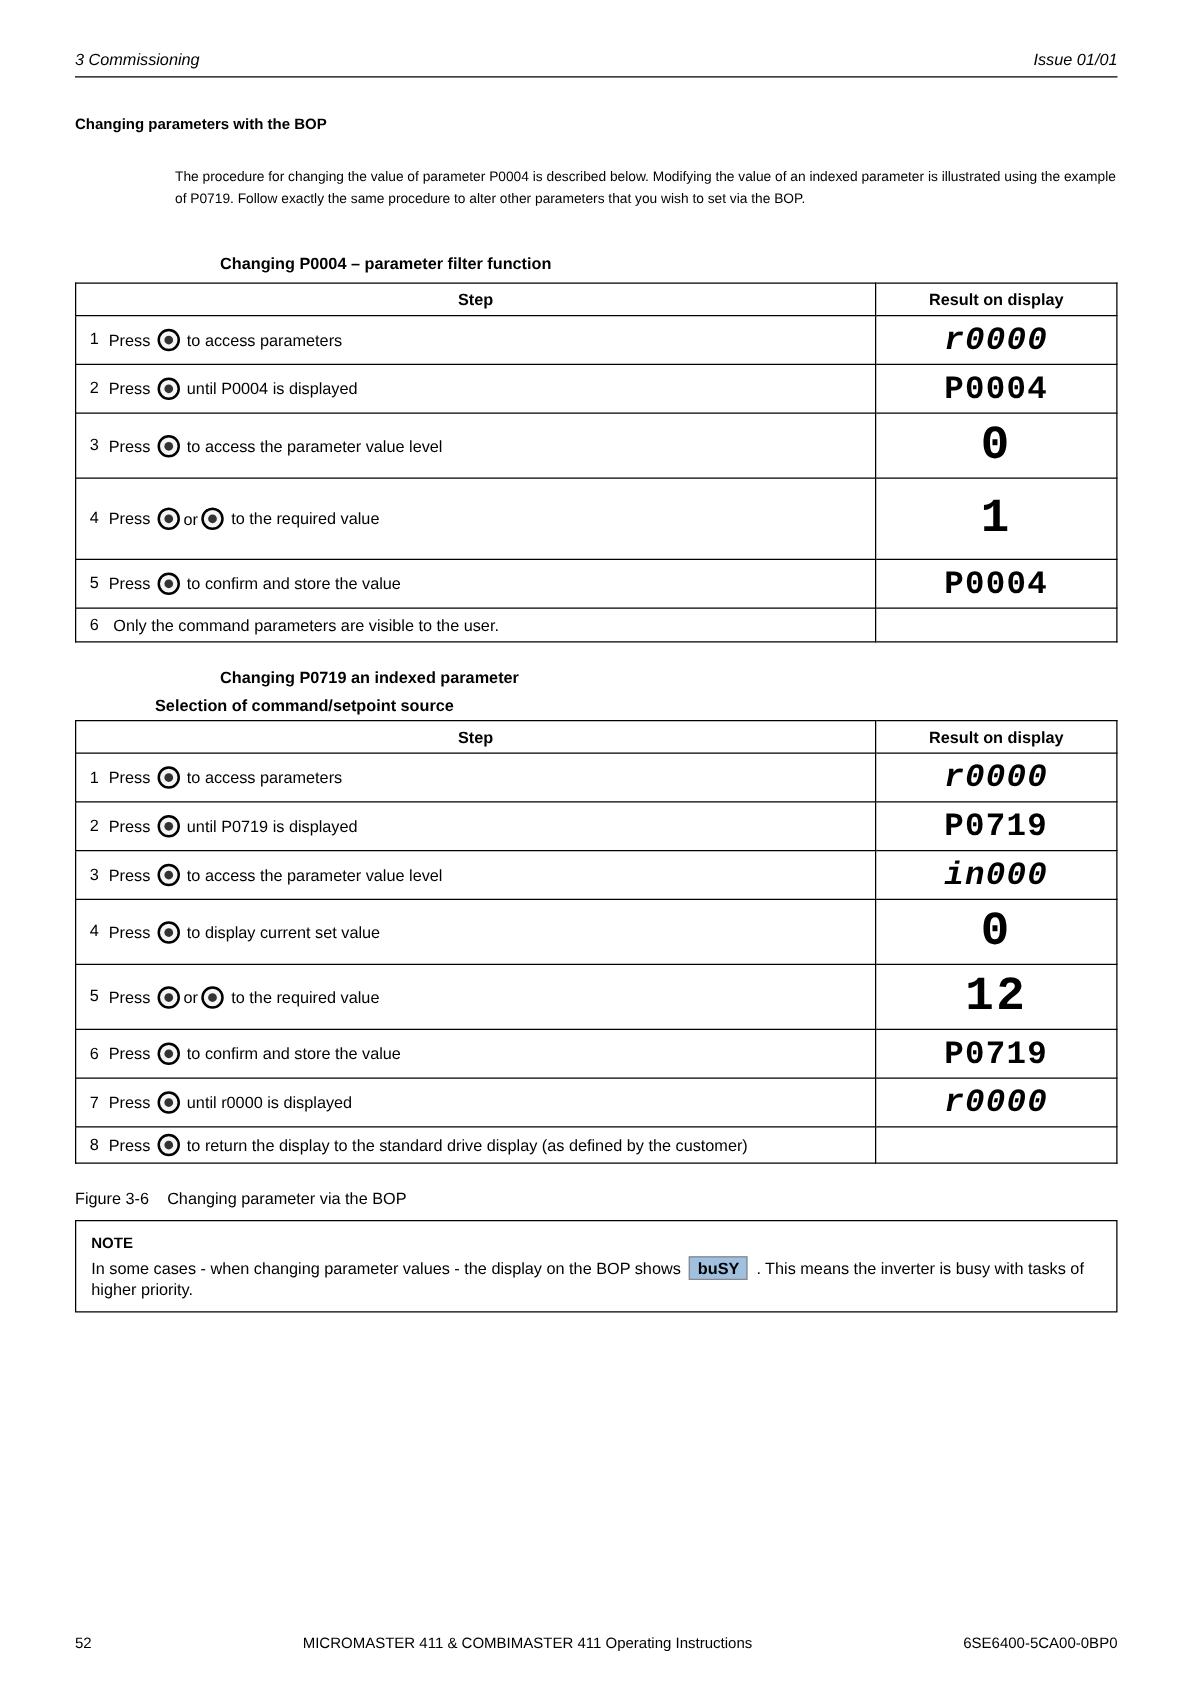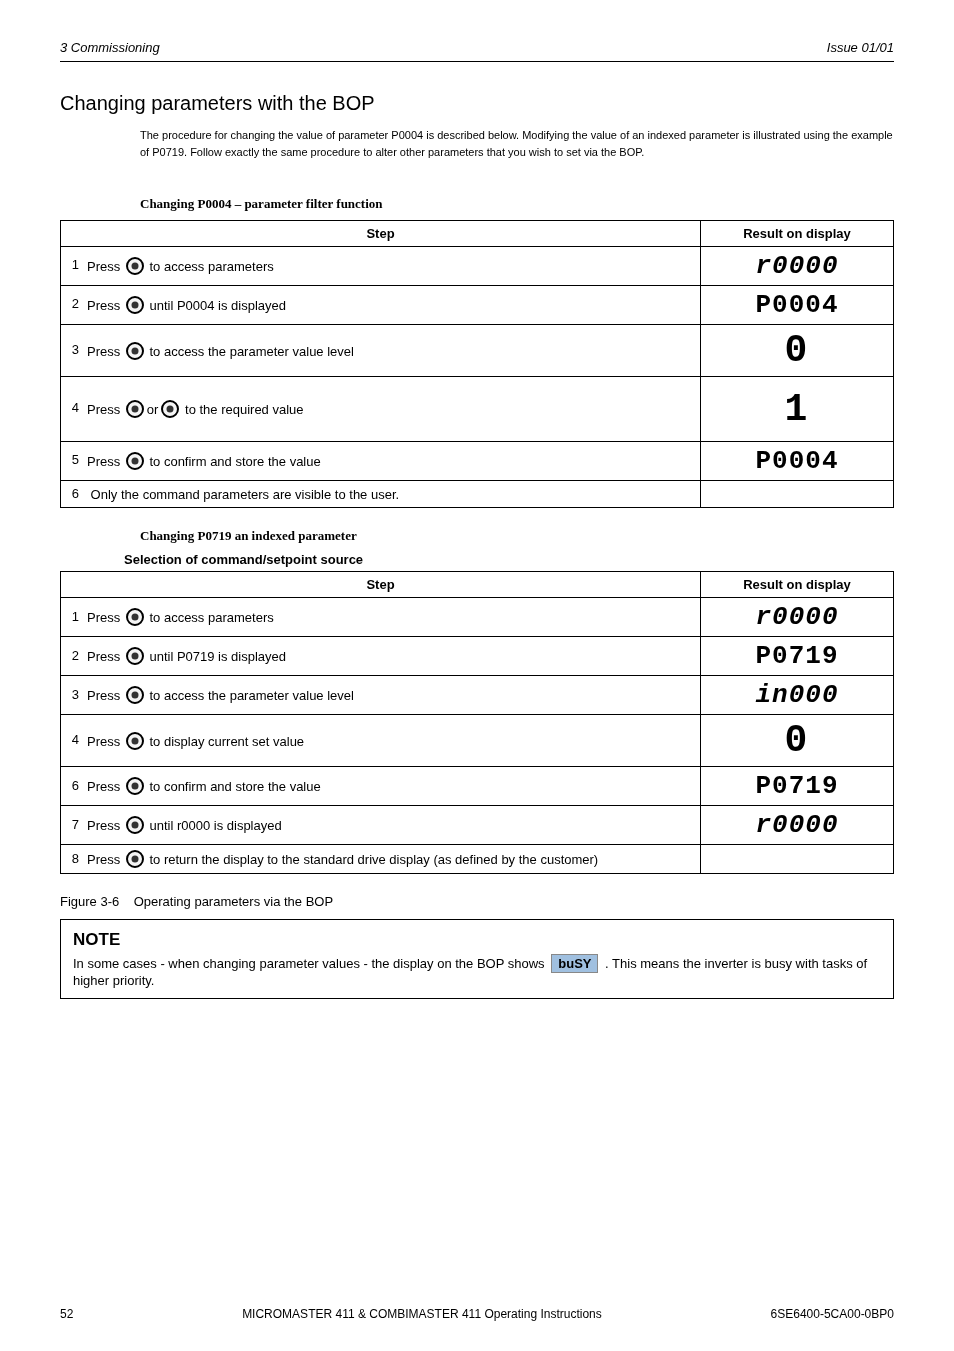--- a/index.html
+++ b/index.html
@@ -28,36 +28,35 @@
     }
     .header-left {
       font-style: italic;
       font-size: 13px;
     }
     .header-right {
       font-style: italic;
       font-size: 13px;
     }
     .section-title {
-      font-size: 20px;
-      font-weight: normal;
-      margin-bottom: 12px;
+      font-size: 12px;
+      font-weight: bold;
+      margin-bottom: 28px;
     }
     .intro-text {
       margin-left: 80px;
       margin-bottom: 36px;
       font-size: 11px;
       line-height: 1.5;
     }
     .sub-section-title {
       font-size: 13px;
       font-weight: bold;
       margin-bottom: 8px;
-      margin-left: 80px;
-      font-family: Liberation Serif, serif;
+      margin-left: 116px;
     }
     .param-table {
       width: 100%;
       border-collapse: collapse;
       margin-bottom: 20px;
     }
     .param-table th {
       border: 1px solid #000;
       padding: 5px 10px;
       font-size: 13px;
@@ -75,21 +74,21 @@
       width: 640px;
     }
     .note-box {
       border: 1px solid #000;
       padding: 10px 12px;
       margin-top: 10px;
       margin-bottom: 20px;
     }
     .note-title {
       font-weight: bold;
-      font-size: 17px;
+      font-size: 12px;
       margin-bottom: 4px;
     }
     .busy-badge {
       display: inline-block;
       background: #a0c0e0;
       padding: 1px 6px;
       font-weight: bold;
       font-size: 13px;
       border: 1px solid #888;
       margin: 0 3px;
@@ -199,38 +198,50 @@
         </tr>
         <tr>
           <td style="border: 1px solid rgb(0, 0, 0); padding: 5px 8px;"><span style="display: inline-block; min-width: 18px; text-align: right; padding-right: 8px; font-size: 13px;">3</span><span style="font-size: 13px; vertical-align: middle;">Press </span><span style="display: inline-block; width: 18px; height: 18px; border-radius: 50%; border: 2px solid rgb(0, 0, 0); vertical-align: middle; margin: 0px 2px; position: relative; background: rgb(245, 245, 245);"><span style="position: absolute; top: 50%; left: 50%; transform: translate(-50%, -50%); width: 7px; height: 7px; border-radius: 50%; background: rgb(51, 51, 51);"></span></span><span style="font-size: 13px; vertical-align: middle;"> to access the parameter value level</span></td>
           <td style="border: 1px solid rgb(0, 0, 0); text-align: center; padding: 4px 8px; min-width: 140px;"><span style="font-family: &quot;Courier New&quot;, monospace; font-size: 26px; font-weight: bold; font-style: italic; letter-spacing: 1px;">in000</span></td>
         </tr>
         <tr>
           <td style="border: 1px solid rgb(0, 0, 0); padding: 5px 8px;"><span style="display: inline-block; min-width: 18px; text-align: right; padding-right: 8px; font-size: 13px;">4</span><span style="font-size: 13px; vertical-align: middle;">Press </span><span style="display: inline-block; width: 18px; height: 18px; border-radius: 50%; border: 2px solid rgb(0, 0, 0); vertical-align: middle; margin: 0px 2px; position: relative; background: rgb(245, 245, 245);"><span style="position: absolute; top: 50%; left: 50%; transform: translate(-50%, -50%); width: 7px; height: 7px; border-radius: 50%; background: rgb(51, 51, 51);"></span></span><span style="font-size: 13px; vertical-align: middle;"> to display current set value</span></td>
           <td style="border: 1px solid rgb(0, 0, 0); text-align: center; padding: 4px 8px; min-width: 140px;"><span style="font-family: &quot;Courier New&quot;, monospace; font-size: 38px; font-weight: bold; letter-spacing: 2px;">0</span></td>
         </tr>
         <tr>
+          <td style="border: 1px solid rgb(0, 0, 0); padding: 5px 8px;"><span style="display: inline-block; min-width: 18px; text-align: right; padding-right: 8px; font-size: 13px;">5</span><span style="font-size: 13px; vertical-align: middle;">Press </span><span style="display: inline-flex; align-items: center; vertical-align: middle;">
+              <span style="display: inline-block; width: 18px; height: 18px; border-radius: 50%; border: 2px solid rgb(0, 0, 0); vertical-align: middle; margin: 0px 2px; position: relative; background: rgb(245, 245, 245);">
+                <span style="position: absolute; top: 50%; left: 50%; transform: translate(-50%, -50%); width: 7px; height: 7px; border-radius: 50%; background: rgb(51, 51, 51);"></span>
+              </span>
+              <span style="font-size: 13px; margin: 0px 1px;"> or </span>
+              <span style="display: inline-block; width: 18px; height: 18px; border-radius: 50%; border: 2px solid rgb(0, 0, 0); vertical-align: middle; margin: 0px 2px; position: relative; background: rgb(245, 245, 245);">
+                <span style="position: absolute; top: 50%; left: 50%; transform: translate(-50%, -50%); width: 7px; height: 7px; border-radius: 50%; background: rgb(51, 51, 51);"></span>
+              </span>
+            </span><span style="font-size: 13px; vertical-align: middle;"> to the required value</span></td>
+          <td style="border: 1px solid rgb(0, 0, 0); text-align: center; padding: 4px 8px; min-width: 140px;"><span style="font-family: &quot;Courier New&quot;, monospace; font-size: 38px; font-weight: bold; letter-spacing: 2px;">12</span></td>
+        </tr>
+        <tr>
           <td style="border: 1px solid rgb(0, 0, 0); padding: 5px 8px;"><span style="display: inline-block; min-width: 18px; text-align: right; padding-right: 8px; font-size: 13px;">6</span><span style="font-size: 13px; vertical-align: middle;">Press </span><span style="display: inline-block; width: 18px; height: 18px; border-radius: 50%; border: 2px solid rgb(0, 0, 0); vertical-align: middle; margin: 0px 2px; position: relative; background: rgb(245, 245, 245);"><span style="position: absolute; top: 50%; left: 50%; transform: translate(-50%, -50%); width: 7px; height: 7px; border-radius: 50%; background: rgb(51, 51, 51);"></span></span><span style="font-size: 13px; vertical-align: middle;"> to confirm and store the value</span></td>
           <td style="border: 1px solid rgb(0, 0, 0); text-align: center; padding: 4px 8px; min-width: 140px;"><span style="font-family: &quot;Courier New&quot;, monospace; font-size: 26px; font-weight: bold; letter-spacing: 1px;">P0719</span></td>
         </tr>
         <tr>
           <td style="border: 1px solid rgb(0, 0, 0); padding: 5px 8px;"><span style="display: inline-block; min-width: 18px; text-align: right; padding-right: 8px; font-size: 13px;">7</span><span style="font-size: 13px; vertical-align: middle;">Press </span><span style="display: inline-block; width: 18px; height: 18px; border-radius: 50%; border: 2px solid rgb(0, 0, 0); vertical-align: middle; margin: 0px 2px; position: relative; background: rgb(245, 245, 245);"><span style="position: absolute; top: 50%; left: 50%; transform: translate(-50%, -50%); width: 7px; height: 7px; border-radius: 50%; background: rgb(51, 51, 51);"></span></span><span style="font-size: 13px; vertical-align: middle;"> until r0000 is displayed</span></td>
           <td style="border: 1px solid rgb(0, 0, 0); text-align: center; padding: 4px 8px; min-width: 140px;"><span style="font-family: &quot;Courier New&quot;, monospace; font-size: 26px; font-weight: bold; font-style: italic; letter-spacing: 1px;">r0000</span></td>
         </tr>
         <tr>
           <td style="border: 1px solid rgb(0, 0, 0); padding: 5px 8px;"><span style="display: inline-block; min-width: 18px; text-align: right; padding-right: 8px; font-size: 13px;">8</span><span style="font-size: 13px; vertical-align: middle;">Press </span><span style="display: inline-block; width: 18px; height: 18px; border-radius: 50%; border: 2px solid rgb(0, 0, 0); vertical-align: middle; margin: 0px 2px; position: relative; background: rgb(245, 245, 245);"><span style="position: absolute; top: 50%; left: 50%; transform: translate(-50%, -50%); width: 7px; height: 7px; border-radius: 50%; background: rgb(51, 51, 51);"></span></span><span style="font-size: 13px; vertical-align: middle;"> to return the display to the standard drive display (as defined by the customer)</span></td>
           <td style="border: 1px solid rgb(0, 0, 0); text-align: center; padding: 4px 8px; min-width: 140px;"></td>
         </tr>
       </tbody>
   </table>
 
   <div class="figure-caption">
     <span>Figure 3-6</span>
     &nbsp;&nbsp;
-    <span>Operating parameters via the BOP</span>
+    <span>Changing parameter via the BOP</span>
   </div>
 
   <div class="note-box">
     <div class="note-title">NOTE</div>
     <div>
       <span>In some cases - when changing parameter values - the display on the BOP shows</span>
       <span class="busy-badge">buSY</span>
       <span>. This means the inverter is busy with tasks of higher priority.</span>
     </div>
   </div>

